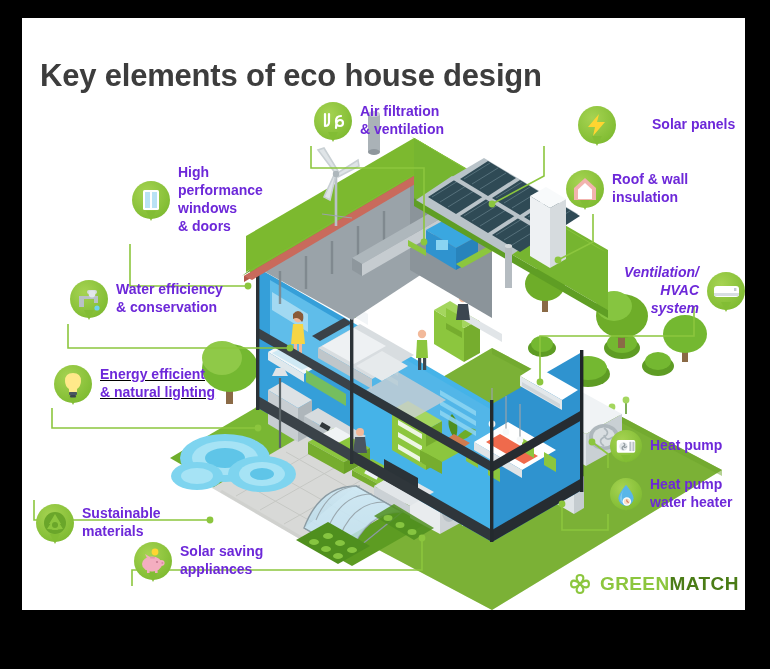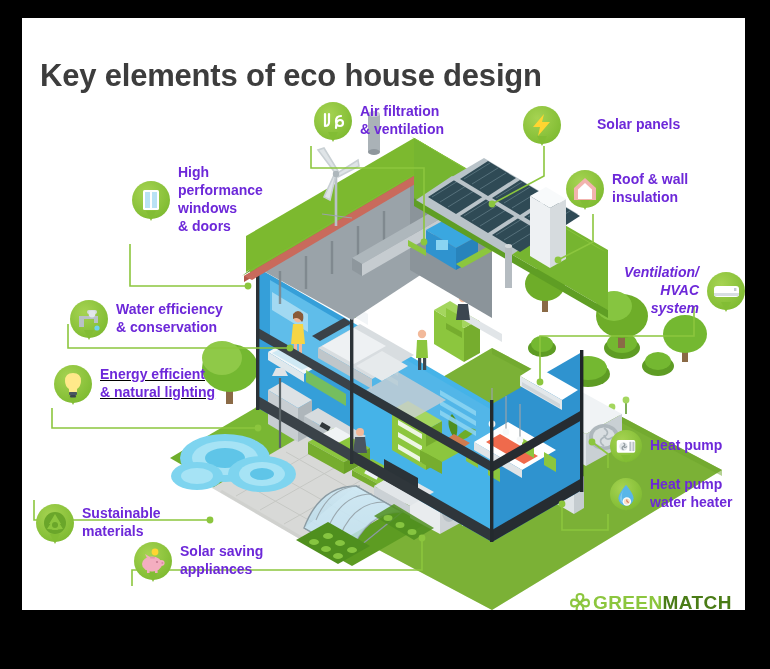--- a/index.html
+++ b/index.html
@@ -35,21 +35,21 @@
   .pin.sm svg{width:32px;height:32px;}
   .pin.sm .tail{top:25px;border-top-width:8px;}
 
   
   #wires{position:absolute;left:0;top:0;width:723px;height:592px;pointer-events:none;}
 
   
   #house{position:absolute;left:0;top:0;width:723px;height:592px;}
 
   
-  #logo{position:absolute;left:545px;top:572px;display:flex;align-items:center;}
+  #logo{position:absolute;left:545px;top:553px;display:flex;align-items:center;gap:7px;}
   #logo .mark{width:26px;height:26px;}
   #logo .wm{font-size:19px;letter-spacing:0.4px;font-weight:bold;}
   #logo .wm .g{color:#8cc63e;}
   #logo .wm .m{color:#4a7c16;}
 </style>
 </head>
 <body>
 
 <div id="frame">
   <div id="canvas">
@@ -558,21 +558,21 @@
           <g stroke="#ffffff" stroke-width="2.2" fill="none" stroke-linecap="round">
             <path d="M11,12 L11,24 M15,12 L15,20 q0,4 -4,4"></path>
             <path d="M22,26 q0,-8 4,-8 q3,0 3,3 q0,3 -3,3 q-4,0 -4,-5 q0,-5 5,-5"></path>
           </g>
         </svg>
       </div>
       <div class="ltxt">Air filtration
 &amp; ventilation</div>
     </div>
 
-    <div class="label" style="left:501px;top:88px;gap:36px;">
+    <div class="label" style="left:556px;top:88px;gap:36px;">
       <div class="pin">
         <div class="disc"></div>
           <div class="tail"></div>
         <svg viewBox="0 0 38 38">
           <polygon points="21,8 10,21 17,21 15,30 27,16 19,16" fill="#ffd531"></polygon>
         </svg>
       </div>
       <div class="ltxt">Solar panels</div>
     </div>
 
@@ -612,21 +612,21 @@
         <svg viewBox="0 0 38 38">
           <rect x="7" y="14" width="25" height="11" rx="3" fill="#ffffff"></rect>
           <rect x="7" y="21" width="25" height="3" fill="#d8dee2"></rect>
           <rect x="27" y="16" width="2.4" height="3" fill="#c3cbd0"></rect>
         </svg>
       </div>
       <div class="ltxt">Ventilation/
 HVAC system</div>
     </div>
 
-    <div class="label" style="left:48px;top:262px;margin-top:20px;">
+    <div class="label" style="left:48px;top:262px;">
       <div class="pin">
         <div class="disc"></div>
           <div class="tail"></div>
         <svg viewBox="0 0 38 38">
           <path d="M9,16 L9,27 L14,27 L14,19 L24,19 L24,23 L28,23 L28,16 Z" fill="#b9c1c6"></path>
           <rect x="17" y="10" width="10" height="4" rx="2" fill="#d6dbde"></rect>
           <circle cx="22" cy="14" r="3.4" fill="#e2e7ea"></circle>
           <circle cx="27" cy="28" r="2.6" fill="#6fd3ef"></circle>
         </svg>
       </div>

